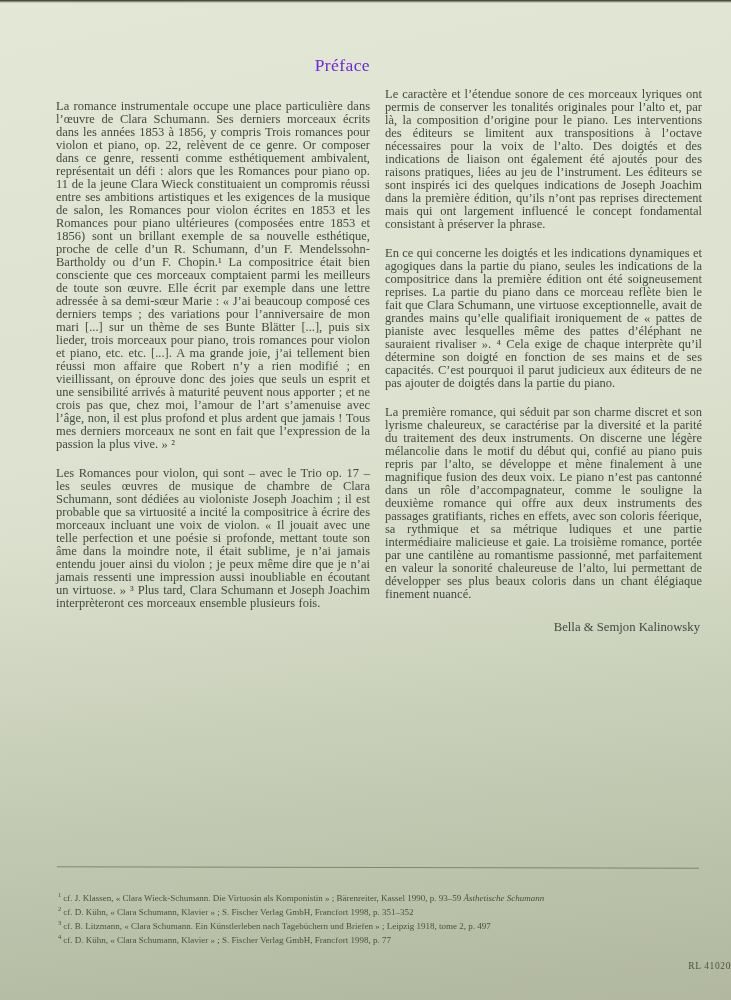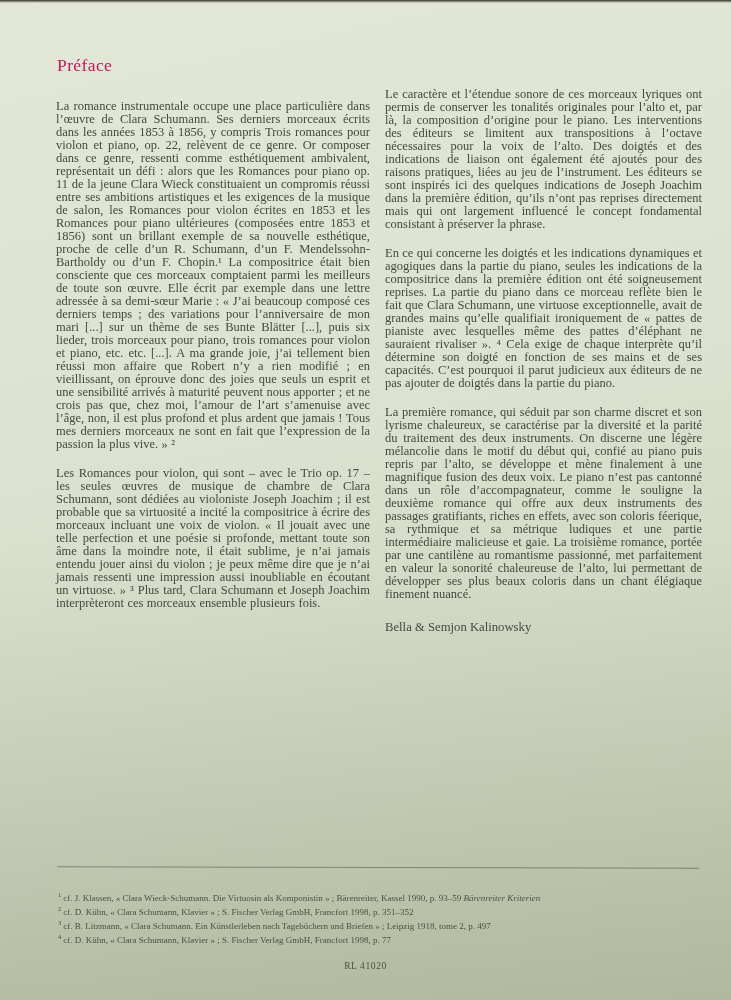--- a/index.html
+++ b/index.html
@@ -31,34 +31,35 @@
     display: flex;
     gap: 15px;
   }
   .col-left  { width: 314px; flex: 0 0 314px; }
   .col-right { width: 317px; flex: 0 0 317px; padding-top: 33px; }
   .title {
     font-size: 17.5px;
     font-weight: 400;
     letter-spacing: 0.4px;
     margin: 0 0 24px 1px;
-    color: #be185d;
+    color: #6d28d9;
+    text-align: right;
   }
   .para {
     font-size: 12.5px;
     line-height: 13px;
     text-align: justify;
     margin: 0 0 16px 0;
     hyphens: auto;
     -webkit-hyphens: auto;
     word-spacing: 0.02em;
   }
   .signature {
     font-size: 12.7px;
-    text-align: left;
+    text-align: right;
     margin-top: 19px;
     padding-right: 2px;
   }
   .footnote-rule {
     position: absolute;
     left: 57px;
     right: 32px;
     top: 867px;
     height: 1px;
     background: rgba(68,74,52,0.5);
@@ -77,21 +78,21 @@
     font-size: 6.5px;
     line-height: 0;
     margin-right: 2px;
   }
   .fn-em { font-style: italic; }
   .plate {
     position: absolute;
     top: 961px;
     left: 0;
     width: 100%;
-    text-align: center;
+    text-align: right;
     font-size: 9.5px;
     letter-spacing: 0.6px;
     color: #4a5340;
   }
 </style>
 </head>
 <body>
 
 <div class="top-edge"></div>
 
@@ -109,21 +110,21 @@
     <p class="para">La première romance, qui séduit par son charme discret et son lyrisme chaleureux, se caractérise par la diversité et la parité du traitement des deux instruments. On discerne une légère mélancolie dans le motif du début qui, confié au piano puis repris par l’alto, se développe et mène finalement à une magnifique fusion des deux voix. Le piano n’est pas cantonné dans un rôle d’accompagnateur, comme le souligne la deuxième romance qui offre aux deux instruments des passages gratifiants, riches en effets, avec son coloris féerique, sa rythmique et sa métrique ludiques et une partie intermédiaire malicieuse et gaie. La troisième romance, portée par une cantilène au romantisme passionné, met parfaitement en valeur la sonorité chaleureuse de l’alto, lui permettant de développer ses plus beaux coloris dans un chant élégiaque finement nuancé.</p>
     <div class="signature">Bella &amp; Semjon Kalinowsky</div>
   </div>
 
 </div>
 
 <div class="footnote-rule"></div>
 
 <div class="footnotes">
   <div class="footnote">
-    <sup>1</sup><span>cf. J. Klassen, « Clara Wieck-Schumann. Die Virtuosin als Komponistin » ;  Bärenreiter, Kassel 1990, p. 93–59 </span><span class="fn-em">Bärenreiter Kriterien</span>
+    <sup>1</sup><span>cf. J. Klassen, « Clara Wieck-Schumann. Die Virtuosin als Komponistin » ;  Bärenreiter, Kassel 1990, p. 93–59 </span><span class="fn-em">Ästhetische Schumann</span>
   </div>
   <div class="footnote">
     <sup>2</sup><span>cf. D. Kühn, « Clara Schumann, Klavier » ; S. Fischer Verlag GmbH, Francfort 1998, p. 351–352</span><span class="fn-em"></span>
   </div>
   <div class="footnote">
     <sup>3</sup><span>cf. B. Litzmann, « Clara Schumann. Ein Künstlerleben nach Tagebüchern und Briefen » ; Leipzig 1918, tome 2, p. 497</span><span class="fn-em"></span>
   </div>
   <div class="footnote">
     <sup>4</sup><span>cf. D. Kühn, « Clara Schumann, Klavier » ; S. Fischer Verlag GmbH, Francfort 1998, p. 77</span><span class="fn-em"></span>
   </div>

